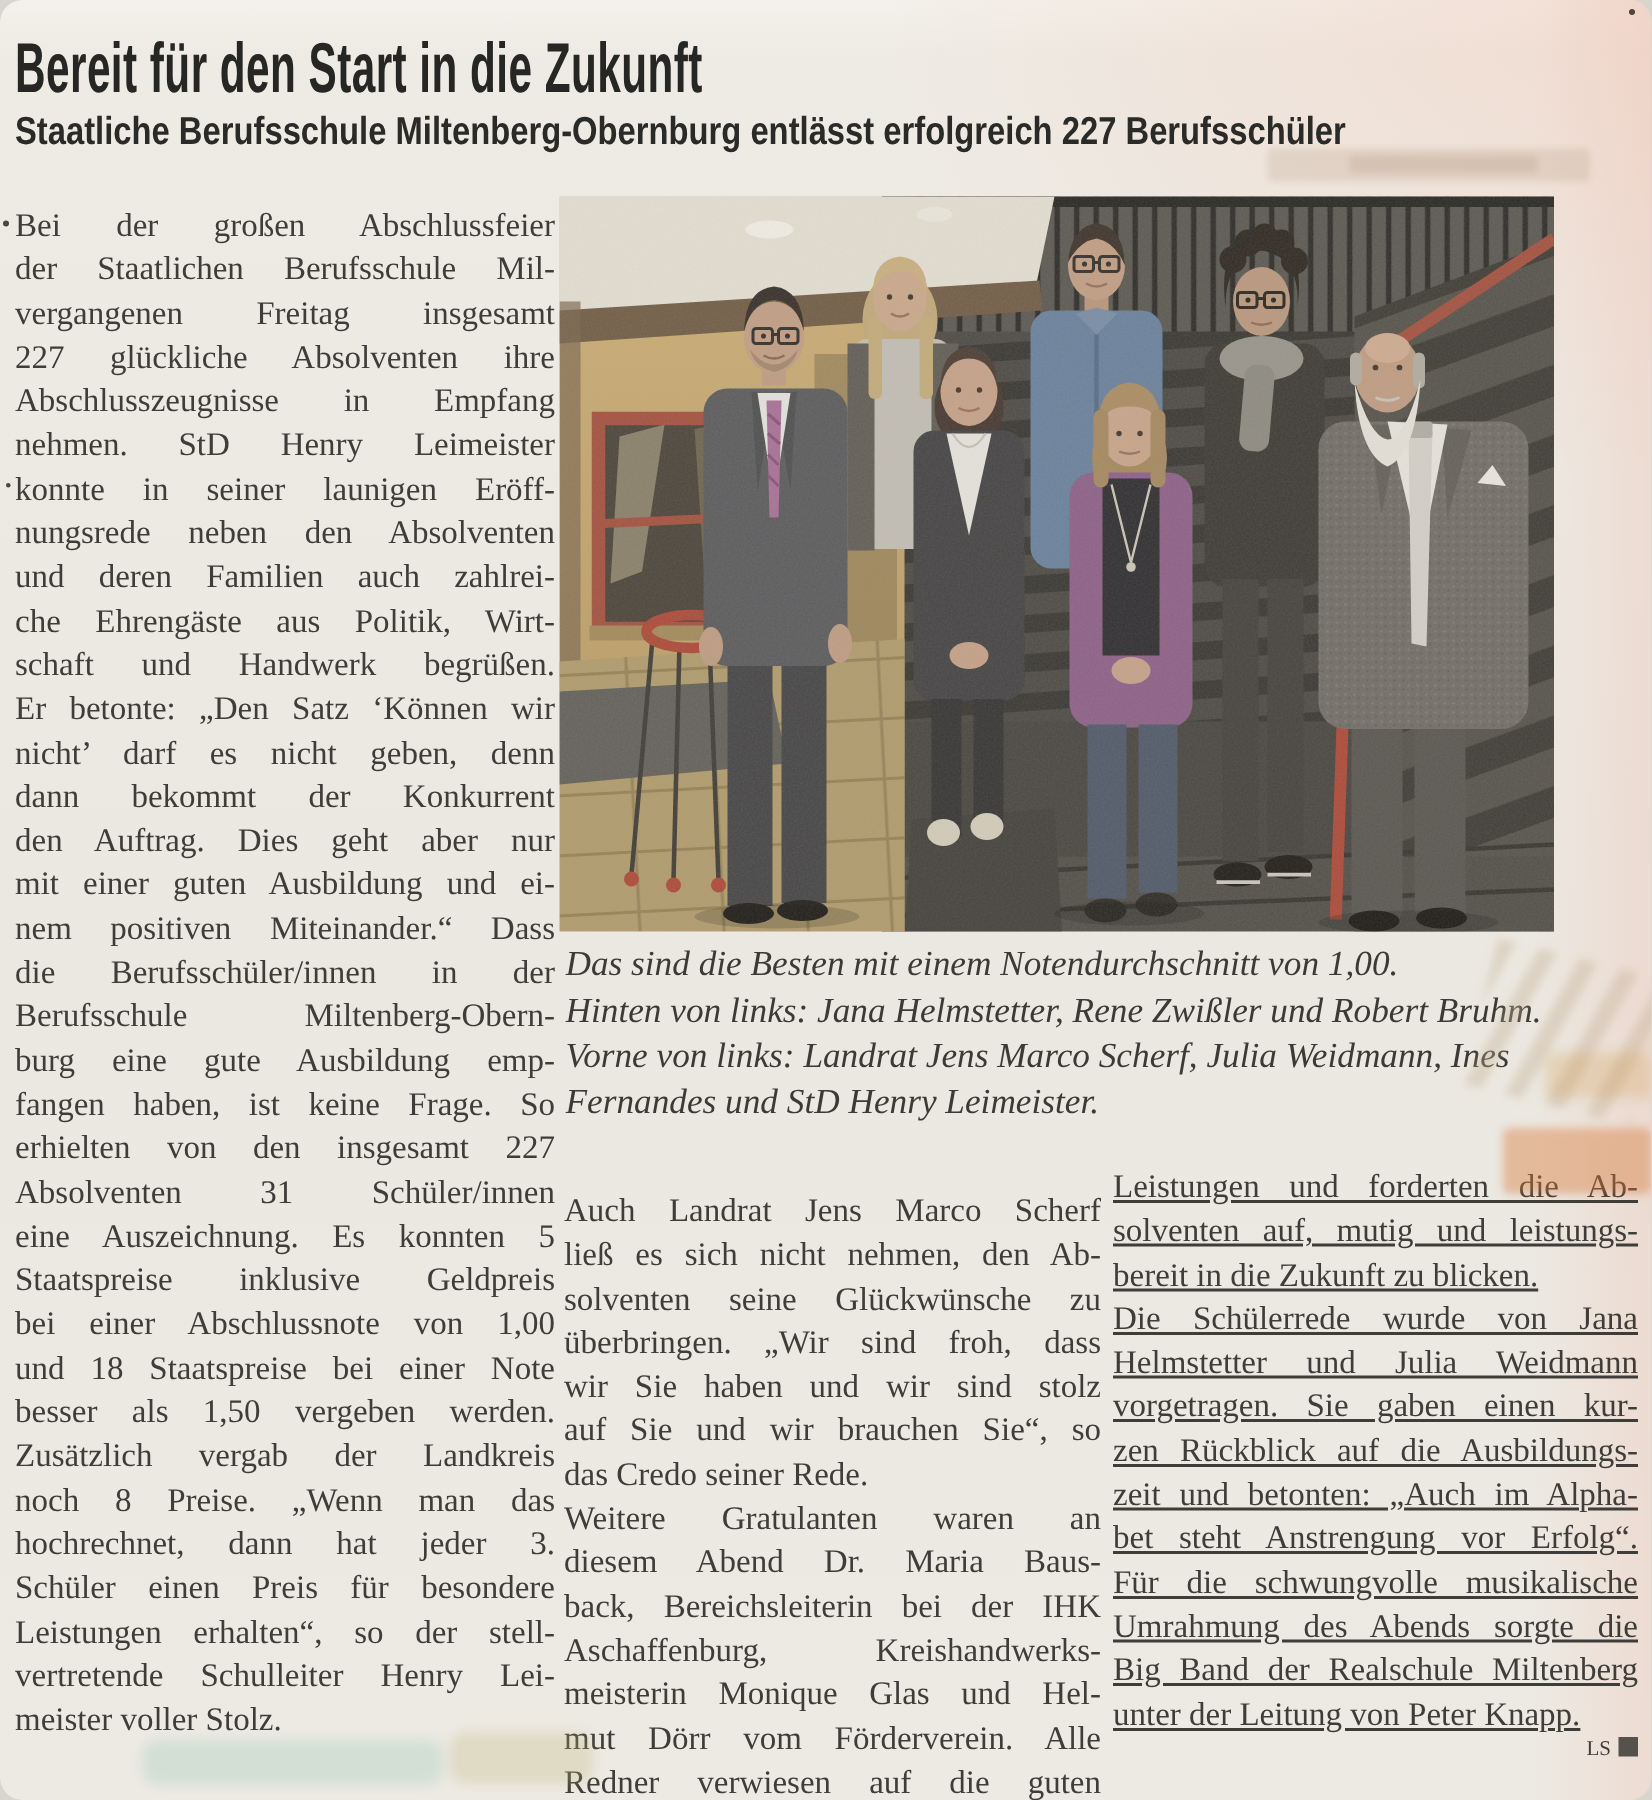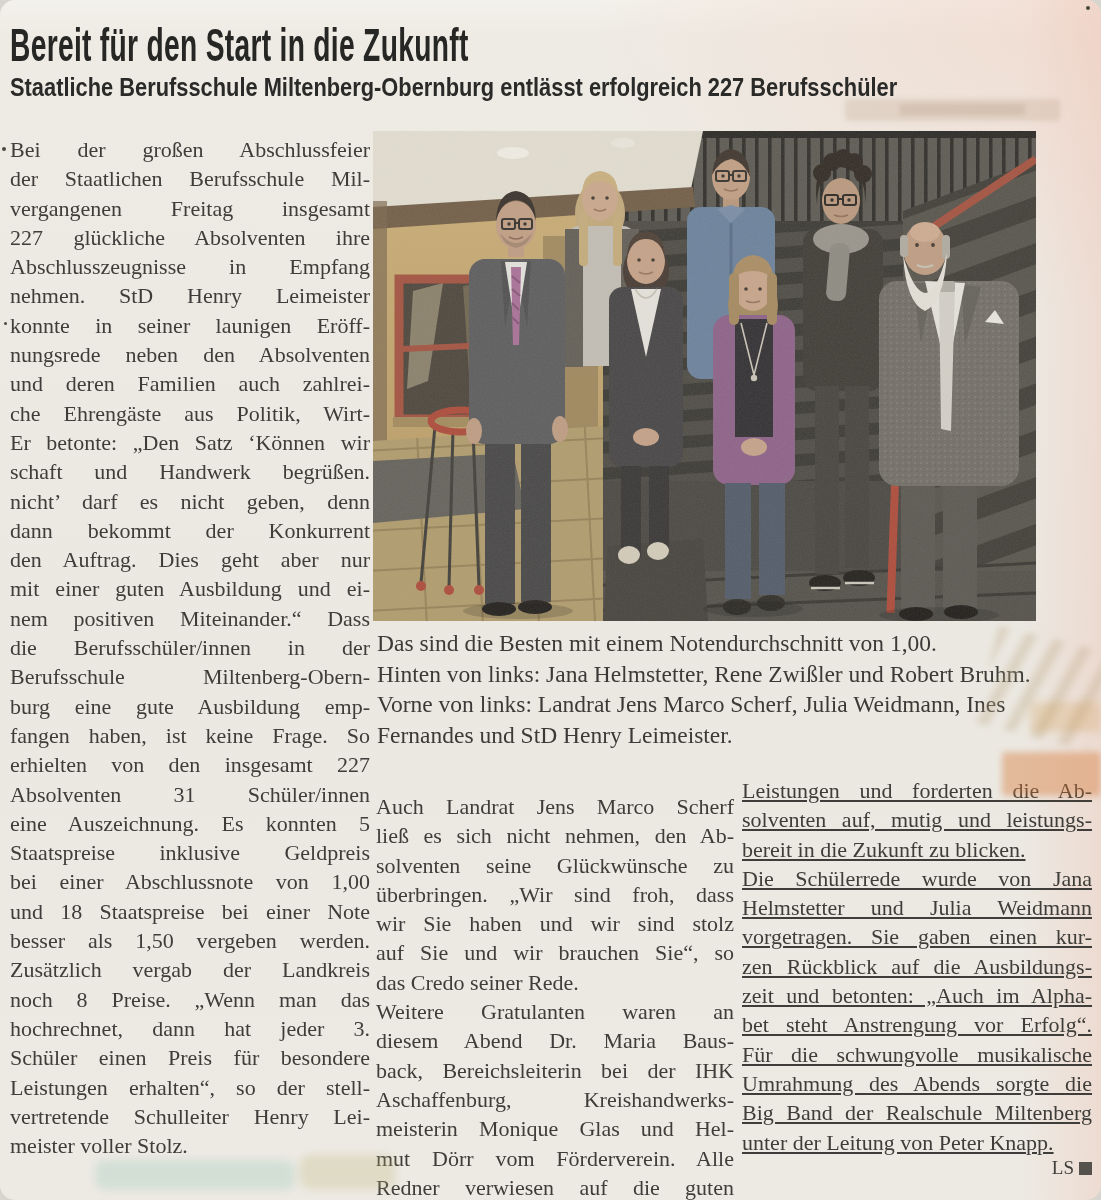--- a/index.html
+++ b/index.html
@@ -32,29 +32,29 @@
         transform:scaleX(.84);transform-origin:0 0;}
 
   .col{position:absolute;font-size:22px;line-height:29.3px;color:#3e3d39;}
   #left-column{left:10px;top:135px;width:360px;}
   #middle-column{left:376px;top:792px;width:358px;}
   #right-column{left:742px;top:776px;width:350px;text-decoration:underline;}
   .line{text-align:justify;text-align-last:justify;height:29.3px;overflow:hidden;}
   .line.flush{text-align-last:left;}
 
   #caption{position:absolute;left:377px;top:628px;width:656px;
-        font-size:23.5px;line-height:30.6px;color:#3b3a36;}
+        font-style:italic;font-size:23.5px;line-height:30.6px;color:#3b3a36;}
   #caption .line{text-align:left;text-align-last:left;height:30.6px;}
 
   figure#photo{position:absolute;left:373px;top:131px;width:663px;height:490px;margin:0;
         filter:saturate(.8) contrast(.93) brightness(1.02);}
   figure#photo svg{display:block;}
 
   #signature{position:absolute;left:742px;top:1157px;width:350px;text-align:right;
-        font-size:19px;color:#3e3d39;}
+        font-size:14px;color:#3e3d39;}
   .endmark{display:inline-block;width:13px;height:13px;background:#55524d;margin-left:5px;transform:translateY(1px);}
 </style>
 </head>
 <body>
 
 <div class="page">
 
   <div class="tint-tr ghost"></div>
   <div class="tint-right ghost"></div>
 
@@ -65,22 +65,22 @@
       <div class="line">Bei der großen Abschlussfeier</div>
       <div class="line">der Staatlichen Berufsschule Mil-</div>
       <div class="line">vergangenen Freitag insgesamt</div>
       <div class="line">227 glückliche Absolventen ihre</div>
       <div class="line">Abschlusszeugnisse in Empfang</div>
       <div class="line">nehmen. StD Henry Leimeister</div>
       <div class="line">konnte in seiner launigen Eröff-</div>
       <div class="line">nungsrede neben den Absolventen</div>
       <div class="line">und deren Familien auch zahlrei-</div>
       <div class="line">che Ehrengäste aus Politik, Wirt-</div>
+      <div class="line">schaft und Handwerk begrüßen.</div>
       <div class="line">Er betonte: „Den Satz ‘Können wir</div>
-      <div class="line">schaft und Handwerk begrüßen.</div>
       <div class="line">nicht’ darf es nicht geben, denn</div>
       <div class="line">dann bekommt der Konkurrent</div>
       <div class="line">den Auftrag. Dies geht aber nur</div>
       <div class="line">mit einer guten Ausbildung und ei-</div>
       <div class="line">nem positiven Miteinander.“ Dass</div>
       <div class="line">die Berufsschüler/innen in der</div>
       <div class="line">Berufsschule Miltenberg-Obern-</div>
       <div class="line">burg eine gute Ausbildung emp-</div>
       <div class="line">fangen haben, ist keine Frage. So</div>
       <div class="line">erhielten von den insgesamt 227</div>

